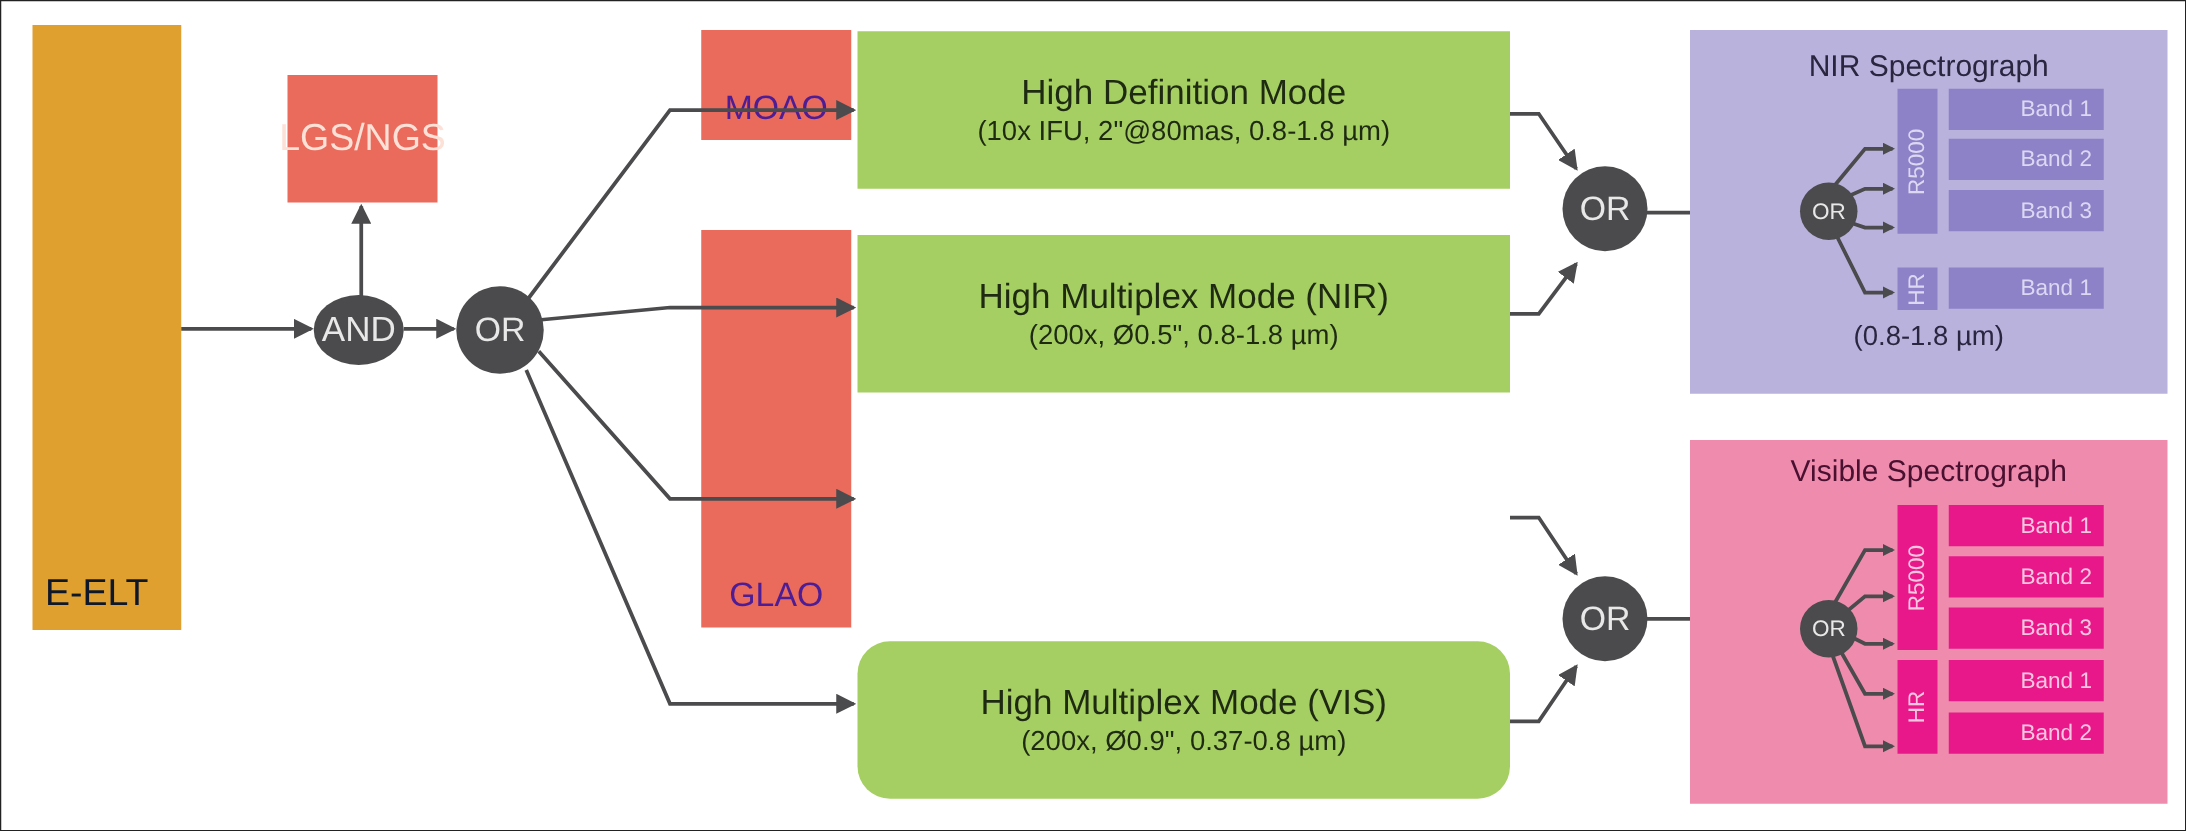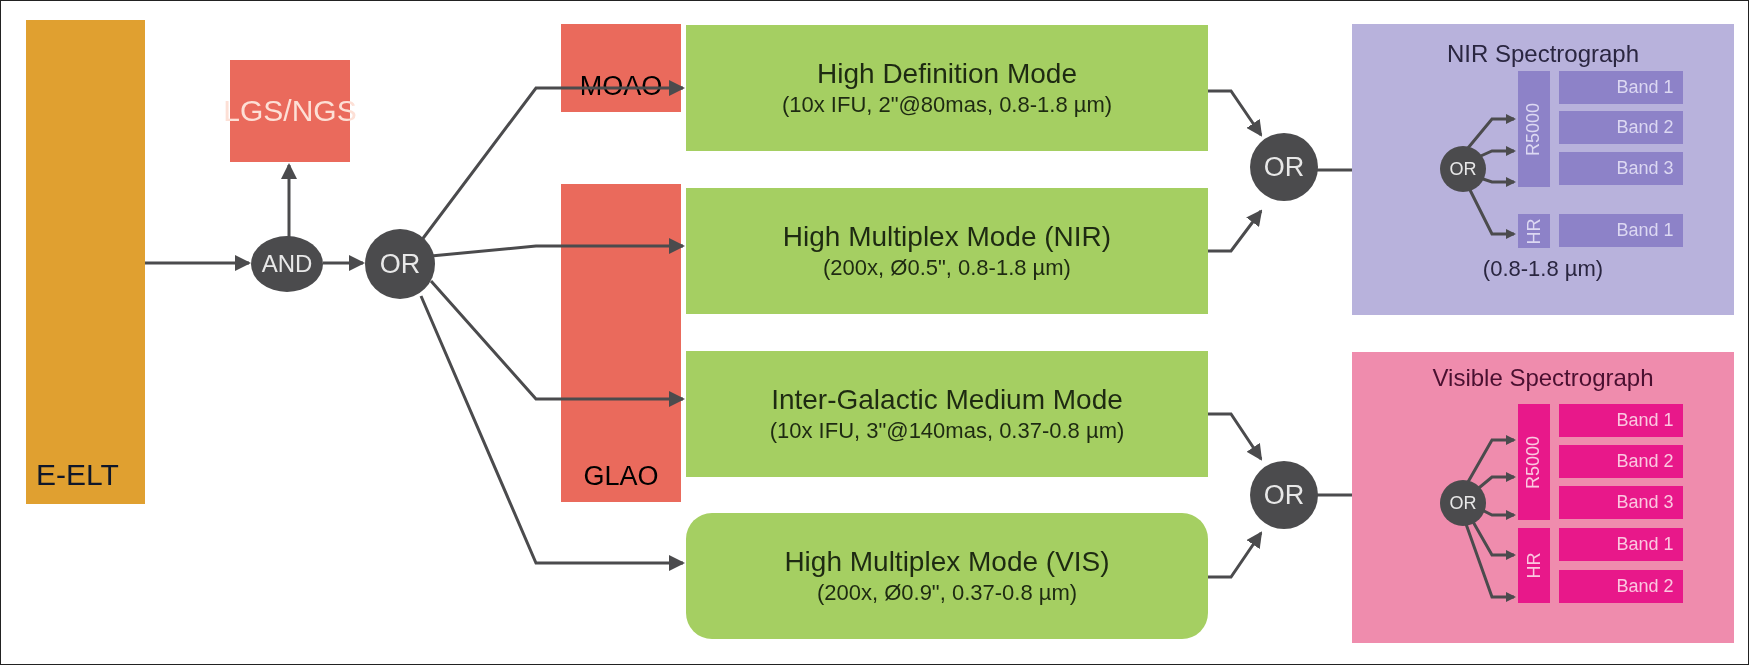--- a/index.html
+++ b/index.html
@@ -10,21 +10,21 @@
     .abs { position: absolute; }
     .eelt { left: 25px; top: 19px; width: 119px; height: 484px; background: #e0a030; }
     .eelt-label { position: absolute; left: 10px; bottom: 12px; color: #0f172a; font-size: 30px; }
     .lgs { left: 229px; top: 59px; width: 120px; height: 102px; background: #ea6a5c;
            display: flex; flex-direction: row; align-items: center; justify-content: center;
            color: #fde0d6; font-size: 30px; line-height: 34px; }
     .ao { background: #ea6a5c; }
     .moao { left: 560px; top: 23px; width: 120px; height: 88px; }
     .glao { left: 560px; top: 183px; width: 120px; height: 318px; }
     .ao-label { position: absolute; left: 0; right: 0; bottom: 10px; text-align: center;
-                color: #000000; font-size: 27px; }
+                color: #4c1d95; font-size: 27px; }
     .mode { background: #a5cf62; left: 685px; width: 522px; height: 126px;
             display: flex; flex-direction: column; align-items: center; justify-content: center;
             color: #1e2a12; text-align: center; }
     .mode .t { font-size: 28px; line-height: 34px; }
     .mode .s { font-size: 22px; line-height: 28px; }
     .gate { background: #4b4b4d; border-radius: 50%; color: #e8e8e8;
             display: flex; align-items: center; justify-content: center; text-align: right; }
     .spec-nir { left: 1351px; top: 23px; width: 382px; height: 291px; background: #b8b2dc; }
     .spec-vis { left: 1351px; top: 351px; width: 382px; height: 291px; background: #ef8cad; }
     .spec-title { position: absolute; left: 0; right: 0; top: 16px; text-align: center; font-size: 24px; }
@@ -85,44 +85,40 @@
       <polyline points="1207,90 1230,90 1260,134" marker-end="url(#arrs)"></polyline>
       <polyline points="1207,250 1230,250 1260,210" marker-end="url(#arrs)"></polyline>
       <polyline points="1207,413 1230,413 1260,458" marker-end="url(#arrs)"></polyline>
       <polyline points="1207,576 1230,576 1260,532" marker-end="url(#arrs)"></polyline>
 
       <line x1="1315" y1="169" x2="1440" y2="169" marker-end="url(#arrs)"></line>
       <line x1="1315" y1="494" x2="1440" y2="494" marker-end="url(#arrs)"></line>
     </g>
   </svg>
 
-  <div class="abs gate" style="left:250px;top:235px;width:72px;height:56px;font-size:24px;">
+  <div class="abs gate" style="left:250px;top:235px;width:72px;height:56px;font-size:28px;">
     <span>AND</span>
   </div>
   <div class="abs gate" style="left:364px;top:228px;width:70px;height:70px;font-size:27px;">
     <span>OR</span>
   </div>
   <div class="abs gate" style="left:1249px;top:132px;width:68px;height:68px;font-size:27px;">
     <span>OR</span>
   </div>
   <div class="abs gate" style="left:1249px;top:460px;width:68px;height:68px;font-size:27px;">
     <span>OR</span>
   </div>
 
   <div class="abs mode" style="top:24px;">
     <span class="t">High Definition Mode</span>
     <span class="s">(10x IFU, 2"@80mas, 0.8-1.8 µm)</span>
   </div>
   <div class="abs mode" style="top:187px;">
     <span class="t">High Multiplex Mode (NIR)</span>
     <span class="s">(200x, Ø0.5", 0.8-1.8 µm)</span>
-  </div>
-  <div class="abs mode" style="top:350px;">
-    <span class="t">Inter-Galactic Medium Mode</span>
-    <span class="s">(10x IFU, 3"@140mas, 0.37-0.8 µm)</span>
   </div>
   <div class="abs mode" style="top:512px;border-radius:26px;">
     <span class="t">High Multiplex Mode (VIS)</span>
     <span class="s">(200x, Ø0.9", 0.37-0.8 µm)</span>
   </div>
 
   <div class="abs spec-nir">
     <div class="spec-title">NIR Spectrograph</div>
     <svg class="links" width="382" height="291">
       <g stroke="#4b4b4d" stroke-width="3" fill="none">

